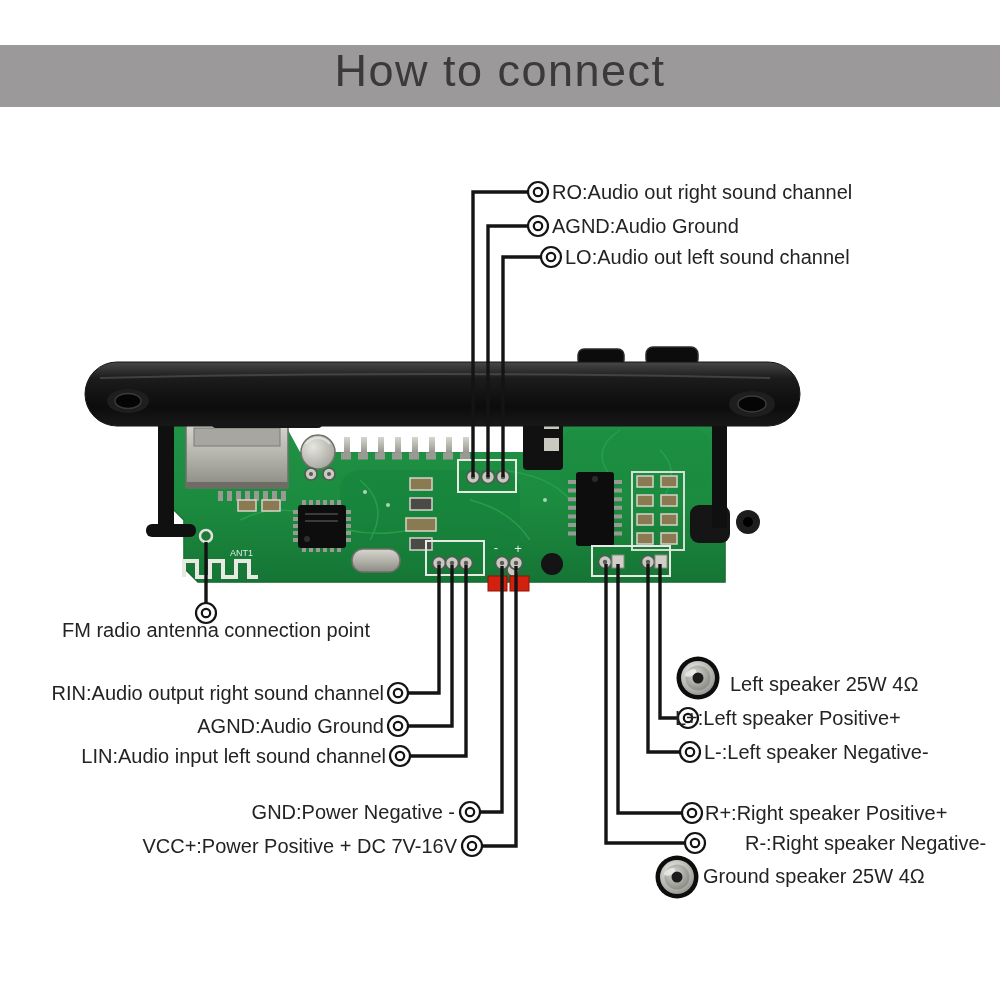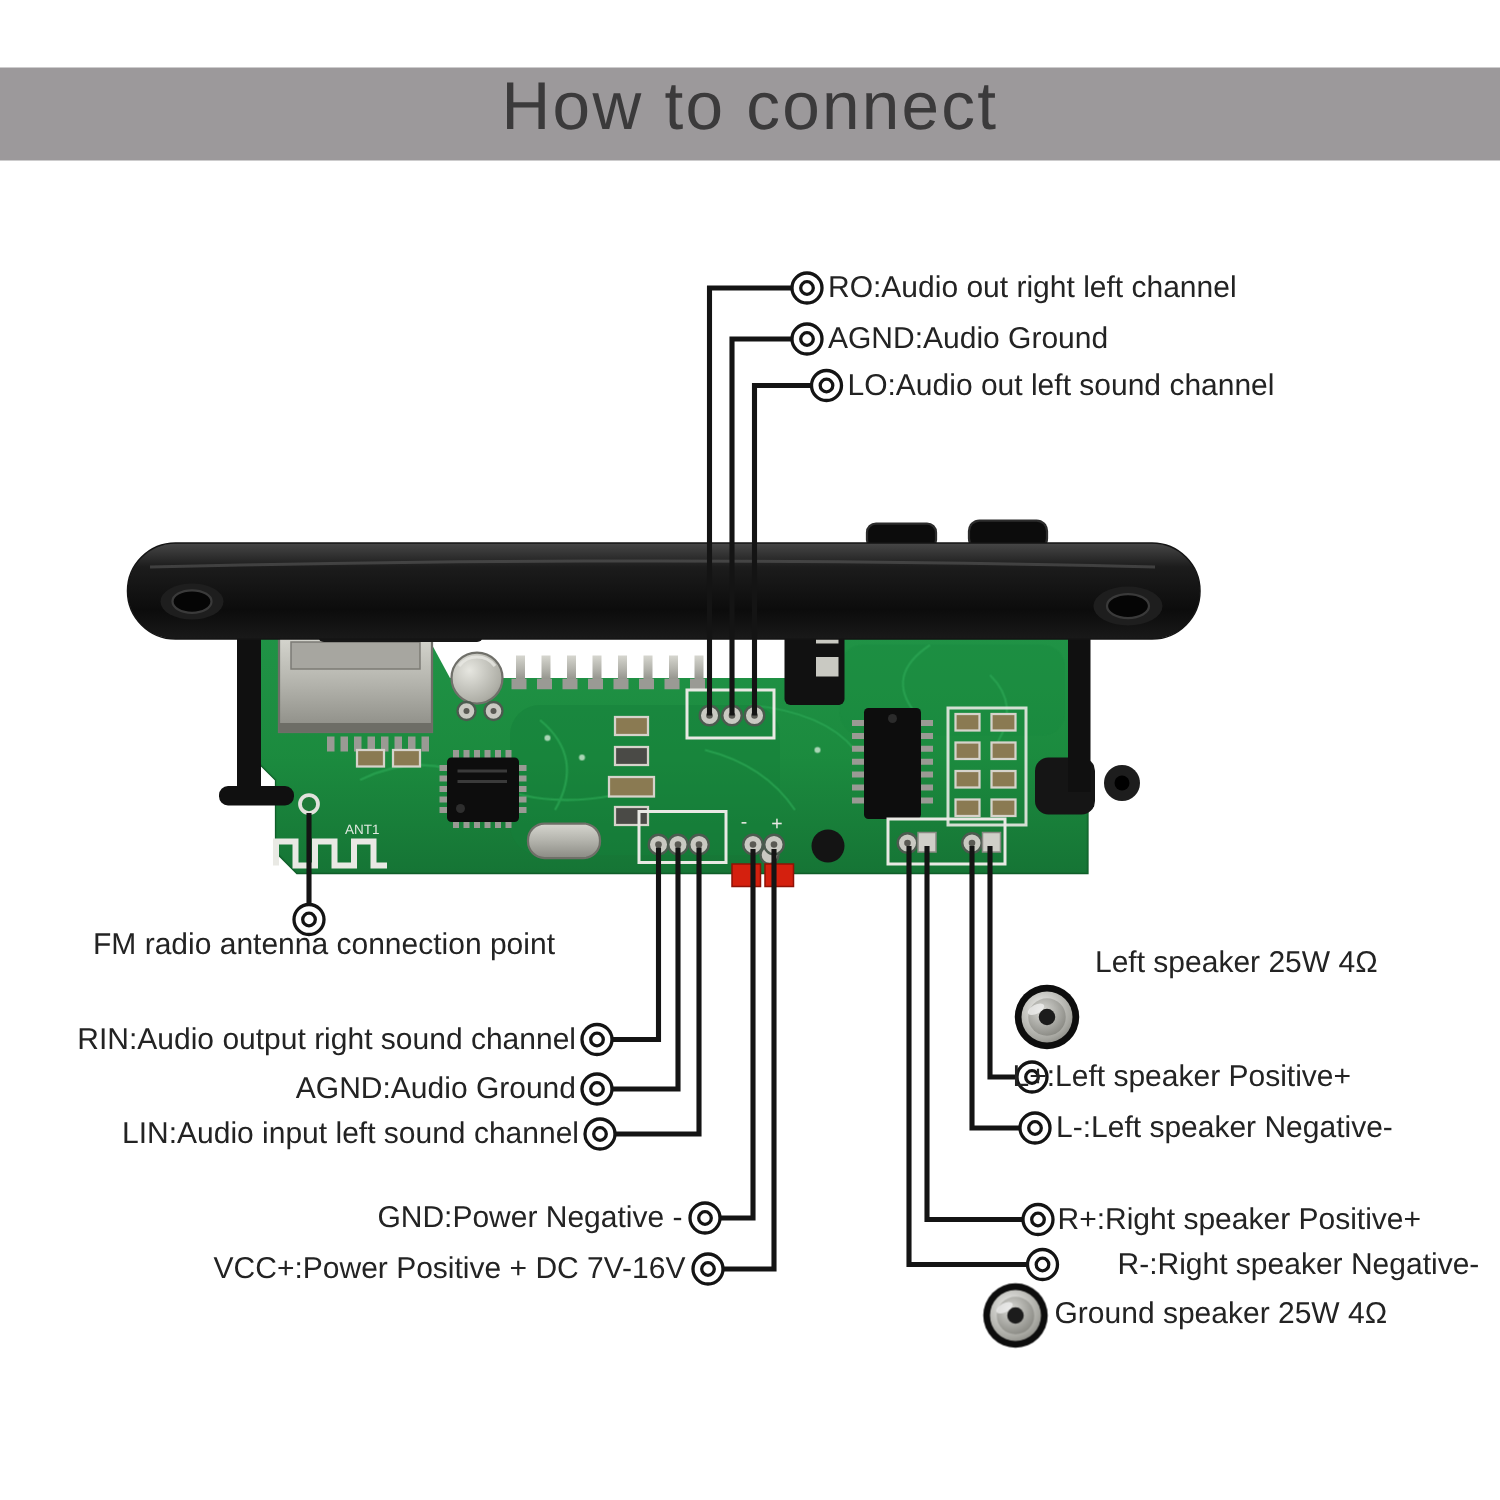--- a/index.html
+++ b/index.html
@@ -325,31 +325,31 @@
   </g>
   <g transform="translate(677,877)">
     <circle r="21.5" fill="#0d0d0d"></circle>
     <circle r="17" fill="url(#coneRim)"></circle>
     <circle r="12.5" fill="url(#coneG)"></circle>
     <circle r="5.5" fill="#1c1c1c"></circle>
     <ellipse cx="-4" cy="-8" rx="6" ry="3" fill="#f5f5f5" opacity="0.7" transform="rotate(-28)"></ellipse>
   </g>
 </svg>
 
-<div class="lbl" style="left:552px;top:192px">RO:Audio out right left channel</div>
+<div class="lbl" style="left:552px;top:192px">RO:Audio out right sound channel</div>
 <div class="lbl" style="left:552px;top:226px">AGND:Audio Ground</div>
 <div class="lbl" style="left:565px;top:257px">LO:Audio out left sound channel</div>
 
 <div class="lbl" style="left:62px;top:630px">FM radio antenna connection point</div>
 
 <div class="lbl r" style="right:616px;top:693px">RIN:Audio output right sound channel</div>
 <div class="lbl r" style="right:616px;top:726px">AGND:Audio Ground</div>
 <div class="lbl r" style="right:614px;top:756px">LIN:Audio input left sound channel</div>
 
 <div class="lbl r" style="right:545px;top:812px">GND:Power Negative -</div>
 <div class="lbl r" style="right:543px;top:846px">VCC+:Power Positive + DC 7V-16V</div>
 
-<div class="lbl" style="left:730px;top:642px">Left speaker 25W 4Ω</div>
+<div class="lbl" style="left:730px;top:684px">Left speaker 25W 4Ω</div>
 <div class="lbl" style="left:675px;top:718px">L+:Left speaker Positive+</div>
 <div class="lbl" style="left:704px;top:752px">L-:Left speaker Negative-</div>
 <div class="lbl" style="left:705px;top:813px">R+:Right speaker Positive+</div>
 <div class="lbl" style="left:745px;top:843px">R-:Right speaker Negative-</div>
 <div class="lbl" style="left:703px;top:876px">Ground speaker 25W 4Ω</div>
 
 </body></html>

